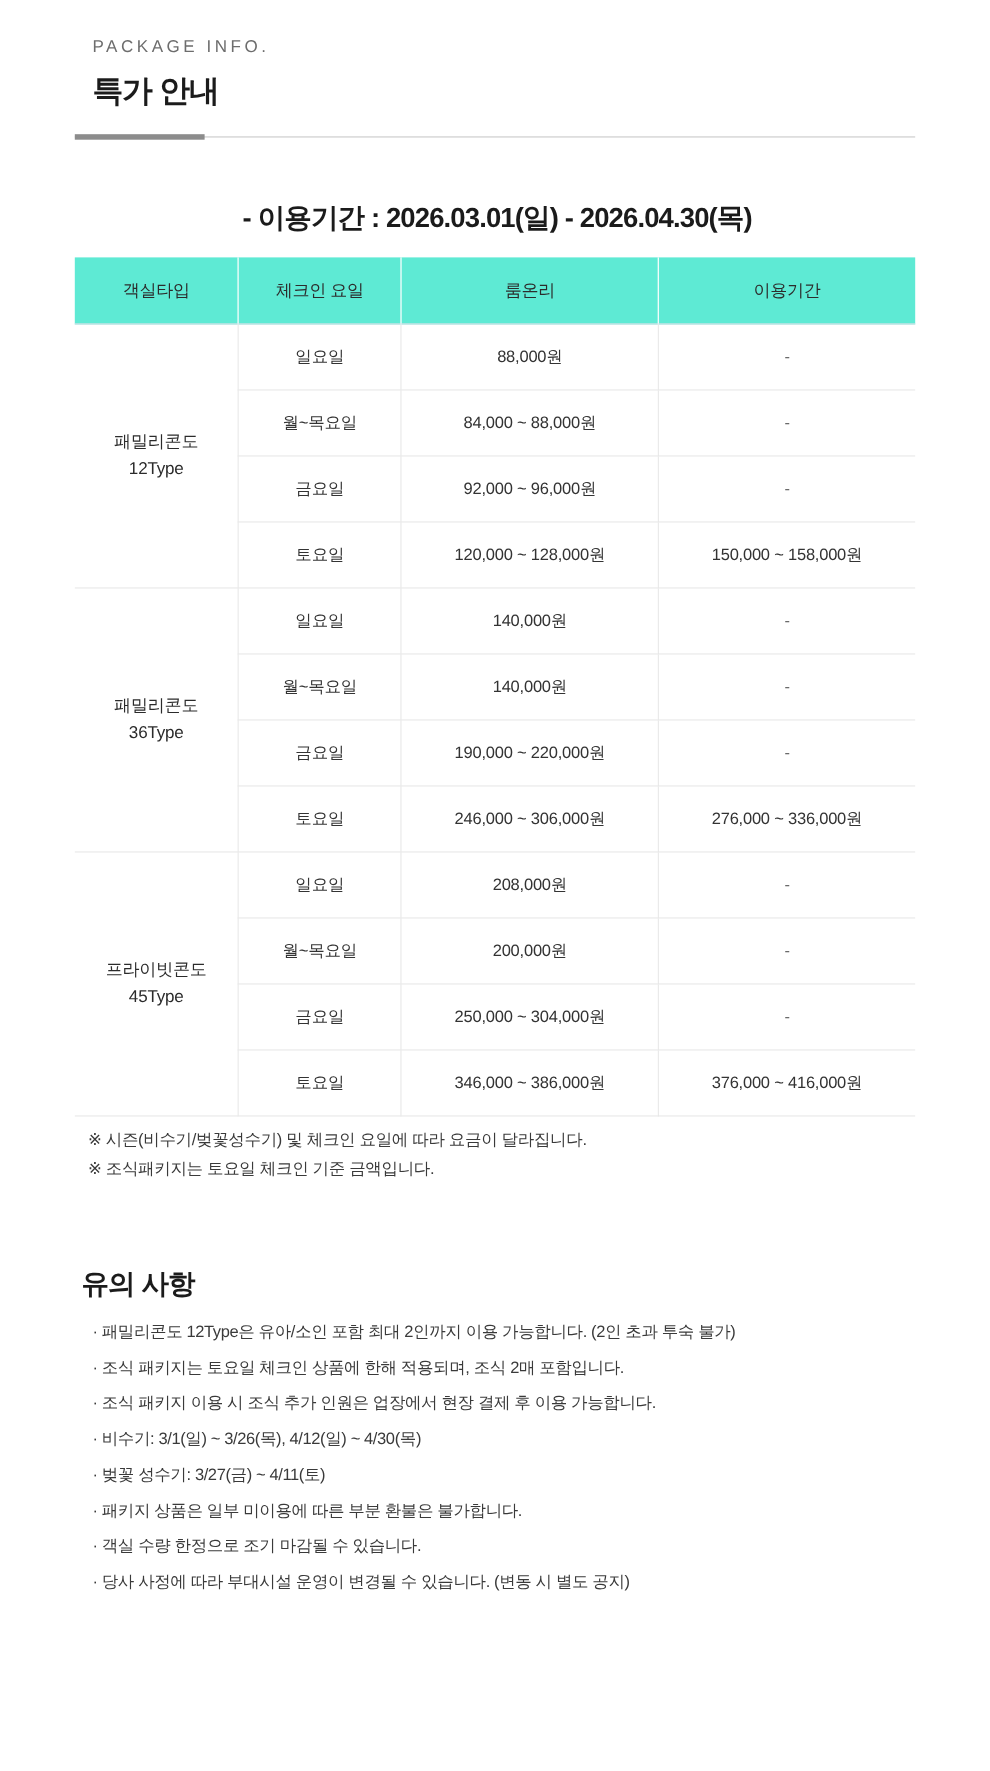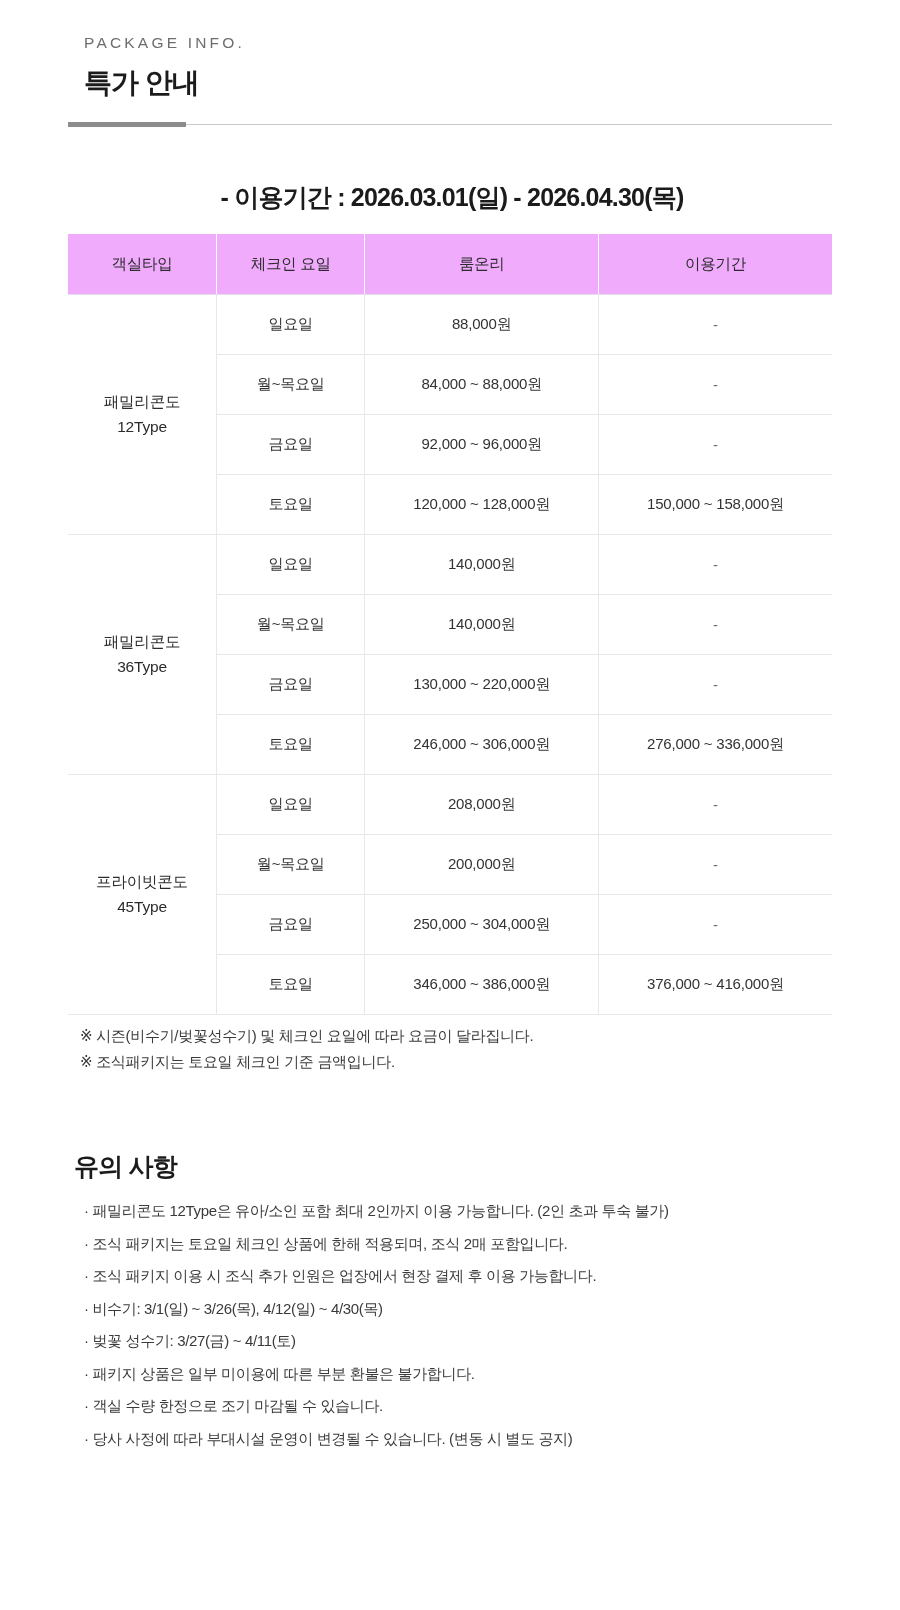--- a/index.html
+++ b/index.html
@@ -76,21 +76,21 @@
     table-layout: fixed;
     font-size: 15px;
     color: #333333;
   }
   table.price col.c1 { width: 145px; }
   table.price col.c2 { width: 145px; }
   table.price col.c3 { width: 228px; }
   table.price col.c4 { width: 228px; }
 
   table.price thead th {
-    background: #f0abfc;
+    background: #5eead4;
     font-weight: 500;
     font-size: 15.5px;
     color: #2c2c2c;
     height: 58px;
     border-right: 1px solid #ffffff;
     border-bottom: 1px solid #e2e0ea;
     letter-spacing: -0.3px;
   }
   table.price thead th:last-child { border-right: none; }
 
@@ -216,21 +216,21 @@
         <td>140,000원</td>
         <td class="dash">-</td>
       </tr>
       <tr>
         <td>월~목요일</td>
         <td>140,000원</td>
         <td class="dash">-</td>
       </tr>
       <tr>
         <td>금요일</td>
-        <td>130,000 ~ 220,000원</td>
+        <td>190,000 ~ 220,000원</td>
         <td class="dash">-</td>
       </tr>
       <tr class="grp-end">
         <td>토요일</td>
         <td>246,000 ~ 306,000원</td>
         <td>276,000 ~ 336,000원</td>
       </tr>
 
       <tr class="group-start">
         <td class="roomtype" rowspan="4">

